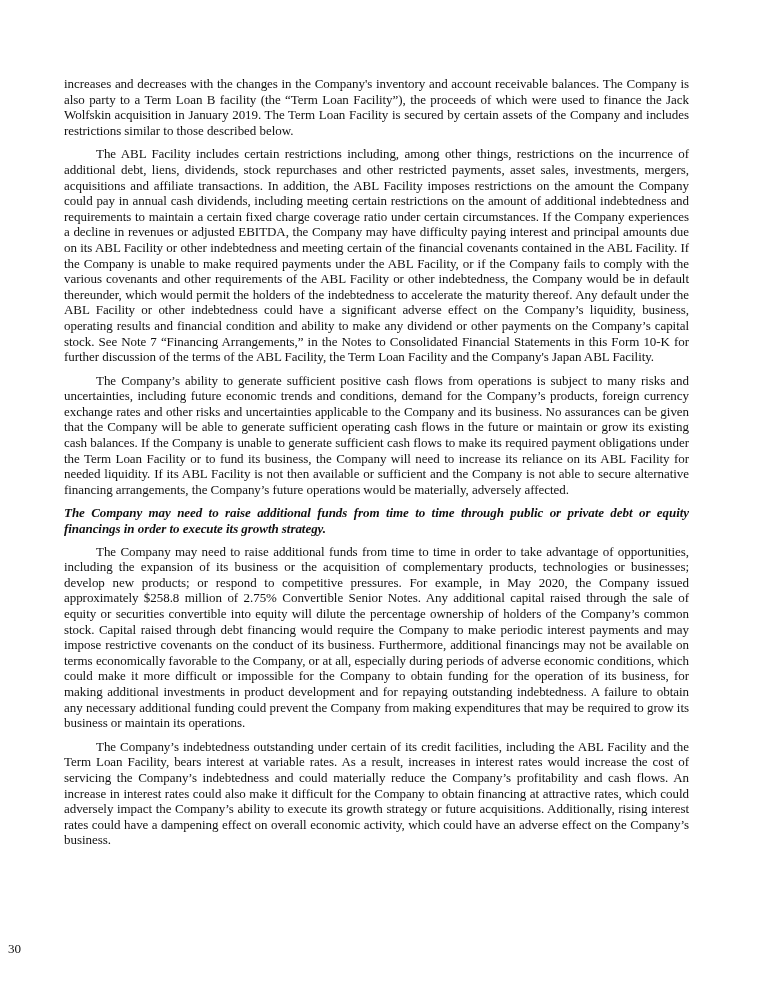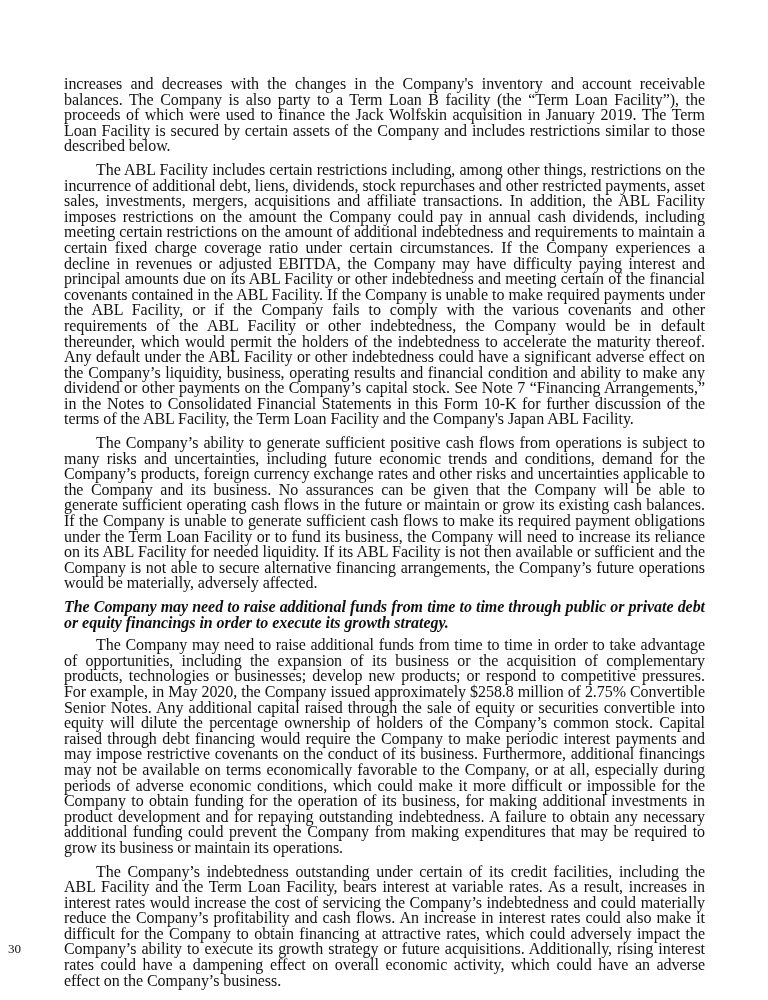--- a/index.html
+++ b/index.html
@@ -15,22 +15,22 @@
       font-family: "Liberation Serif", "DejaVu Serif", serif;
       color: #111111;
     }
     .page {
       position: absolute;
       left: 64px;
       top: 76px;
       width: 641px;
     }
     p {
-      margin: 0 0 8px 0;
-      font-size: 16px;
+      margin: 0 16px 8px 0;
+      font-size: 13px;
       line-height: 15.6px;
       text-align: justify;
       letter-spacing: -0.05px;
     }
     p.indent {
       text-indent: 32px;
     }
     p.heading {
       font-weight: bold;
       font-style: italic;

